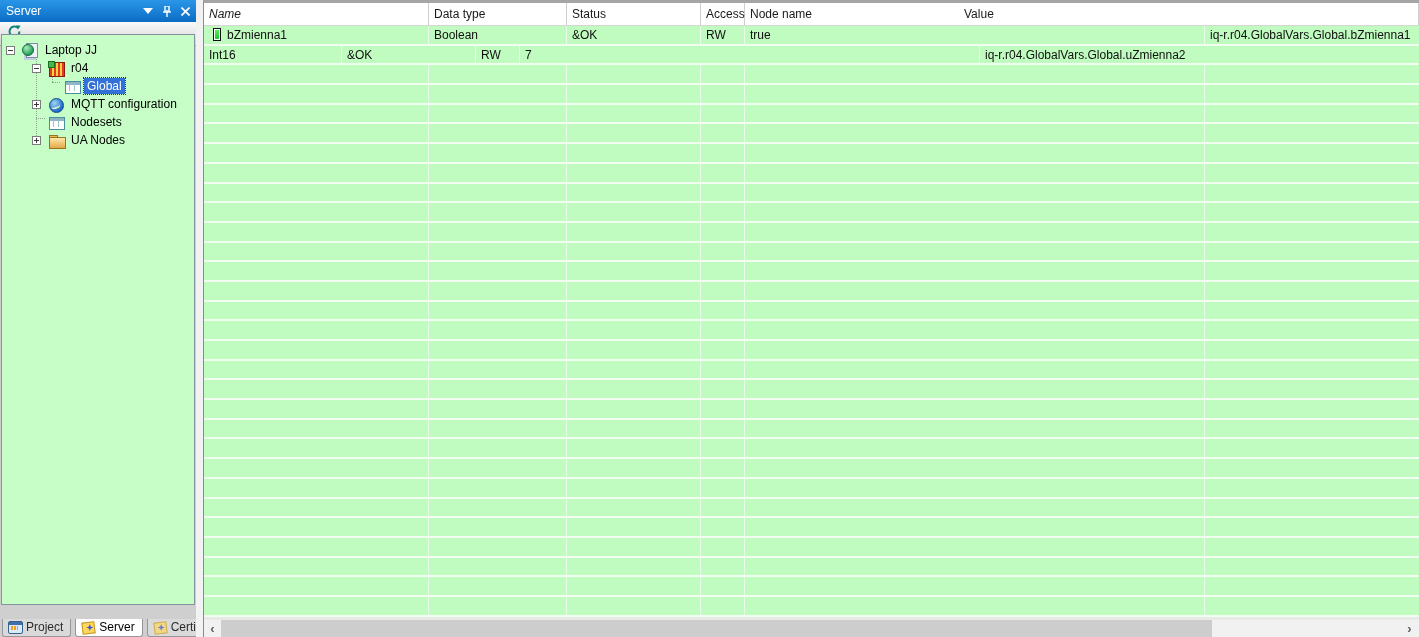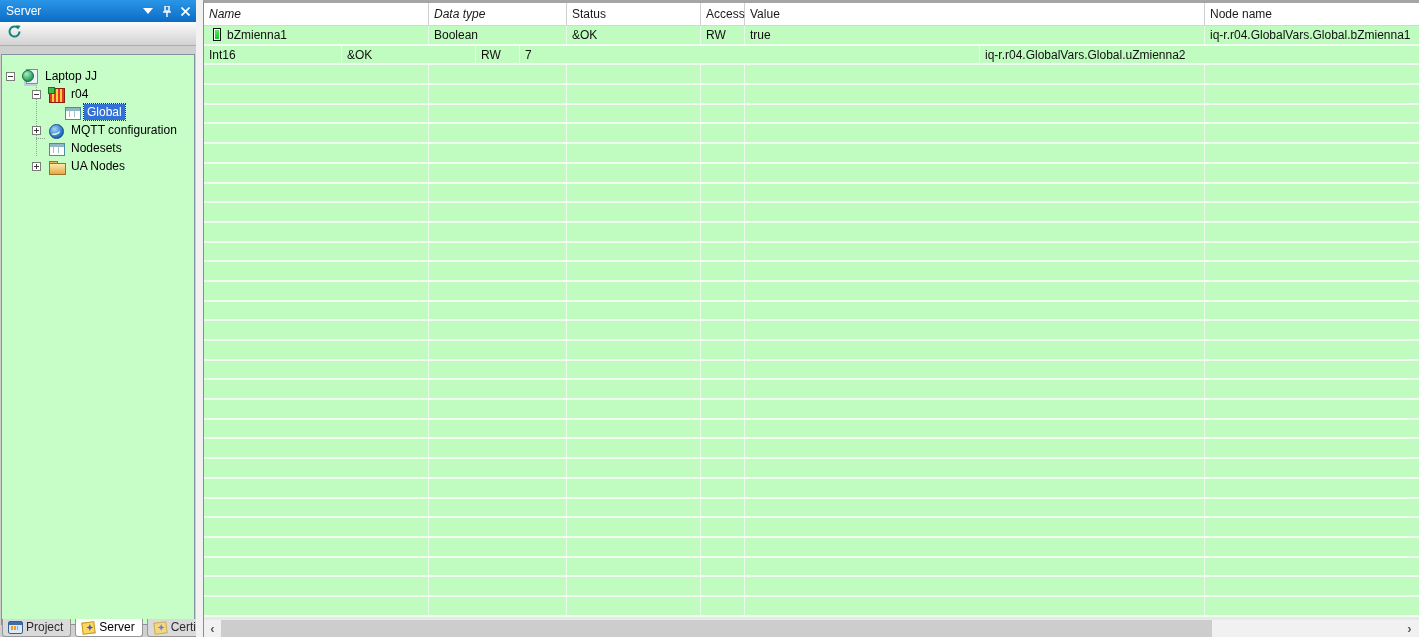--- a/index.html
+++ b/index.html
@@ -13,22 +13,22 @@
     background:linear-gradient(#2a96e8,#0b6cc4); display:flex; align-items:center;
     color:#fff; font-size:12px; padding:0 6px; }
   .titlebar .title { flex:1; }
   .tb-icons { display:flex; align-items:center; gap:9px; }
   .tb-icons svg { display:block; }
 
   .toolbar { position:absolute; left:0; top:22px; width:196px; height:24px;
     background:linear-gradient(#fbfbfb,#d2d2d2); border-bottom:1px solid #adadad;
     display:flex; align-items:center; padding-left:7px; }
 
-  .treebox { position:absolute; left:1px; top:54px; width:194px; height:571px;
-    background:#c7fdc7; border:1px solid #83929e; overflow:hidden; padding-top:12px; position:absolute; }
+  .treebox { position:absolute; left:1px; top:34px; width:194px; height:571px;
+    background:#c7fdc7; border:1px solid #83929e; overflow:hidden; padding-top:6px; position:absolute; }
   .trow { height:18px; display:flex; align-items:center; font-size:12px; color:#000; white-space:nowrap; }
   .exp { width:9px; height:9px; background:#fff; border:1px solid #7c7c7c; position:relative; flex:none; margin-right:7px; }
   .exp::before { content:""; position:absolute; left:1px; top:3px; width:5px; height:1px; background:#3a3a3a; }
   .exp.plus::after { content:""; position:absolute; left:3px; top:1px; width:1px; height:5px; background:#3a3a3a; }
   .exp.noexp { visibility:hidden; }
   .tlabel { padding:1px 3px; margin-left:3px; }
   .tlabel.sel { background:#3272d8; color:#fff; outline:1px dotted #0c3a74; }
 
   .guide { position:absolute; border-left:1px dotted #8fa58f; width:0; }
   .guide.h { border-left:none; border-top:1px dotted #8fa58f; height:0; }
@@ -188,25 +188,25 @@
           <span class="tablabel">Certifi...</span>
         </div>
       </div>
   </div>
 
   <div id="splitter"></div>
 
   <div id="main-panel">
     <div class="grid-header" id="grid-header">
         <div class="hcell" style="width: 225px; font-style: italic;">Name</div>
-        <div class="hcell" style="width: 138px; font-style: italic;">Data type</div>
+        <div class="hcell" style="width: 138px;">Data type</div>
         <div class="hcell" style="width: 134px;">Status</div>
         <div class="hcell" style="width: 44px;">Access</div>
+        <div class="hcell grow">Node name</div>
         <div class="hcell" style="width: 460px;">Value</div>
-        <div class="hcell grow">Node name</div>
       </div>
     <div class="grid-body" id="grid-body">
         <div class="brow">
           <div class="bcell" style="width: 225px;">
             <span class="varicon"></span>
             <span>bZmienna1</span>
           </div>
           <div class="bcell" style="width: 138px;">Boolean</div>
           <div class="bcell" style="width: 134px;">&amp;OK</div>
           <div class="bcell" style="width: 44px;">RW</div>

